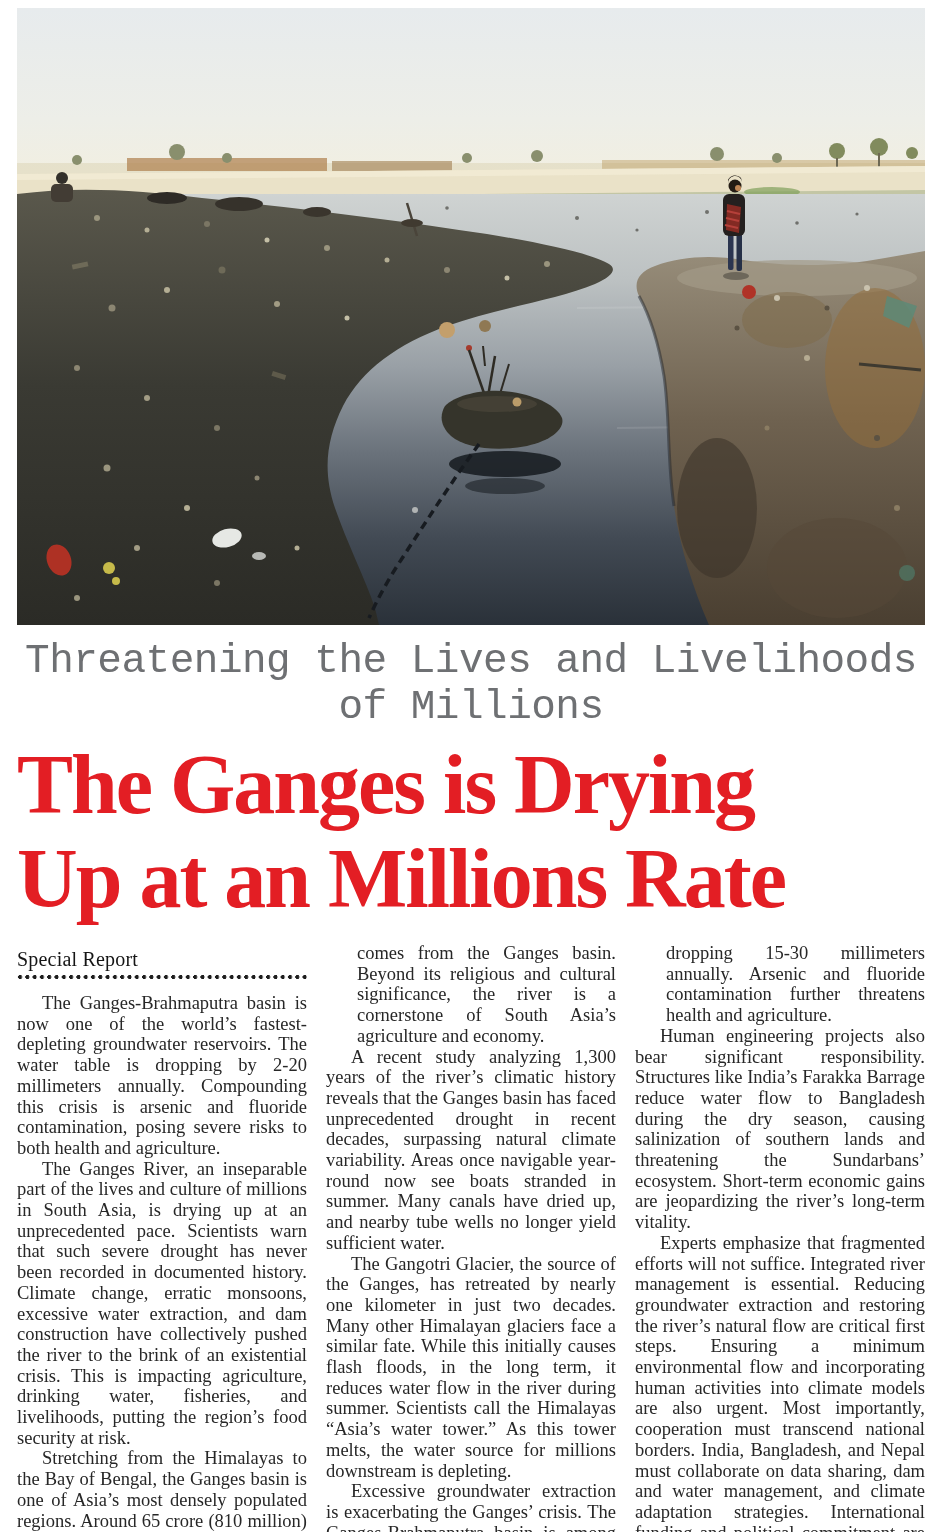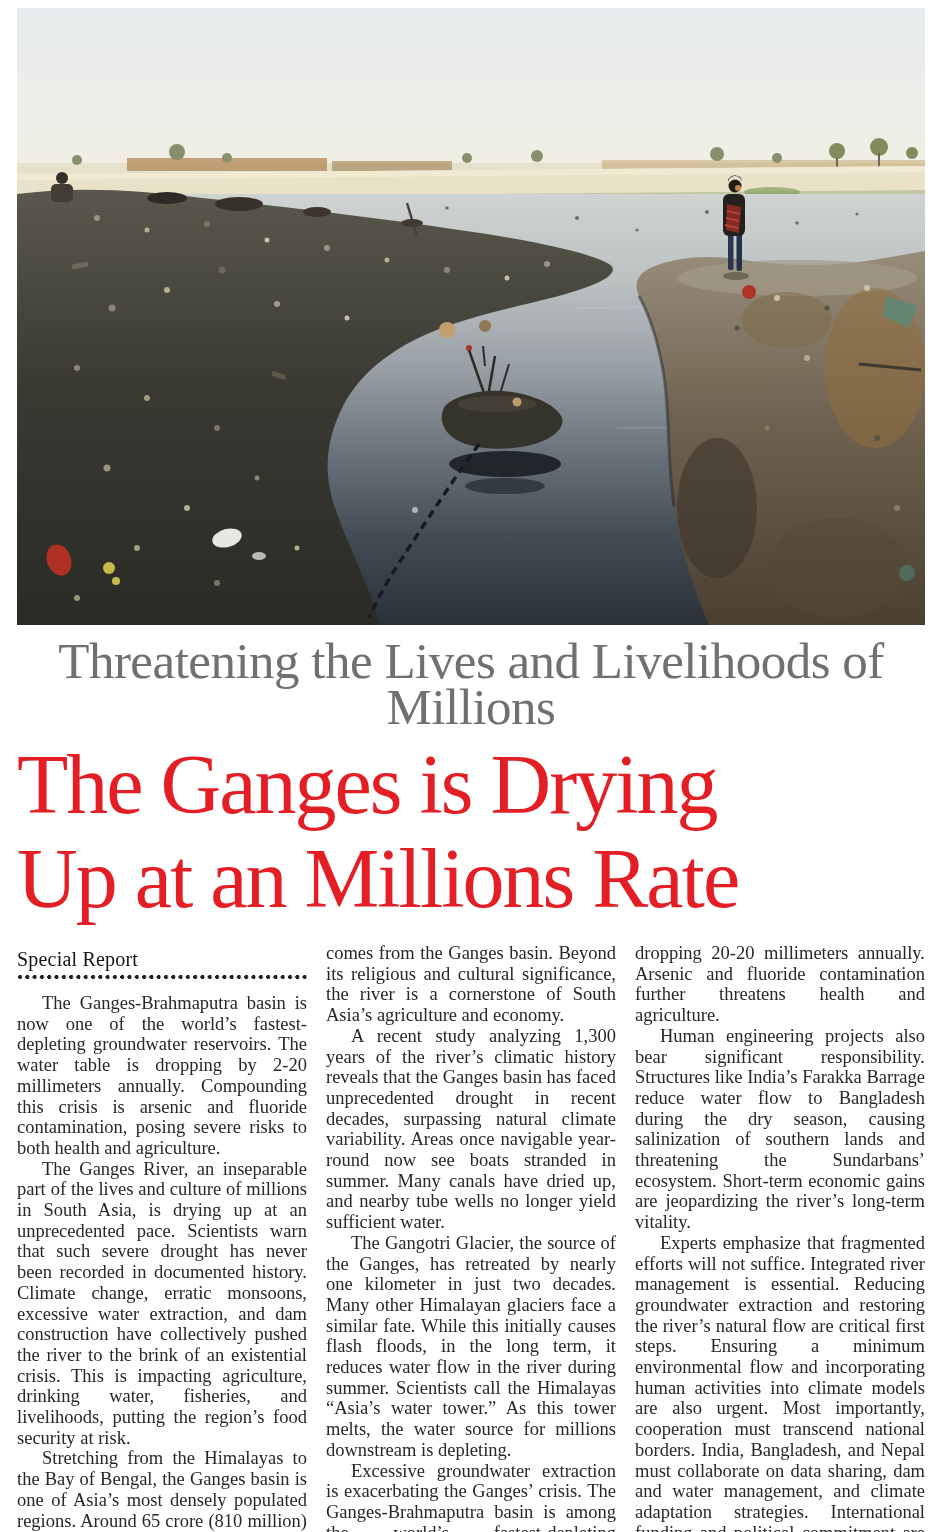--- a/index.html
+++ b/index.html
@@ -10,44 +10,44 @@
   body{
     width:942px;height:1532px;overflow:hidden;
     font-family:"Liberation Serif",serif;color:#272727;
     -webkit-hyphens:auto;hyphens:auto;
   }
   .page{padding:8px 17px 0 17px;}
   .photo-wrap{width:908px;height:617px;overflow:hidden;background:#dfe2e1;}
   .photo-wrap svg{display:block;}
   .subtitle{
     margin:13px 0 0 0;text-align:center;
-    font-size:51px;line-height:46px;letter-spacing:-0.5px;
-    color:var(--subtitle-gray);font-weight:400;
+    font-size:41px;line-height:46px;letter-spacing:-0.5px;
+    color:var(--subtitle-gray);font-weight:400;font-family:Liberation Mono, monospace;
   }
   .headline{
     margin:8px 0 0 0;
-    font-size:84px;line-height:94px;font-weight:normal;
+    font-size:84px;line-height:94px;font-weight:bold;
     letter-spacing:-2px;color:var(--headline-red);
   }
   .columns{display:flex;gap:19px;margin-top:17px;}
   .col{width:290px;flex:0 0 290px;}
   .kicker{
     margin:4px 0 3px 0;font-size:20px;font-weight:normal;color:#151515;
     letter-spacing:0.2px;line-height:24px;
   }
   .dotted-rule{
     height:6px;margin:0 0 13px 0;
     background-image:radial-gradient(circle at 3px 3px,#1e1e1e 1.9px,transparent 2.2px);
     background-size:7.3px 6px;background-repeat:repeat-x;
   }
   .para{
     margin:0;font-size:18.5px;line-height:20.7px;
     text-align:justify;text-indent:25px;color:#272727;
   }
-  .para.cont{text-indent:0;}
+  .para.cont{text-indent:0;margin-left:31px;}
 </style>
 </head>
 <body>
 
 <div class="page">
 
   <div class="photo-wrap">
     <svg width="908" height="617" viewBox="0 0 908 617" xmlns="http://www.w3.org/2000/svg">
       <defs>
         <linearGradient id="sky" x1="0" y1="0" x2="0" y2="1">
@@ -242,20 +242,20 @@
     <div class="col">
       <div>
           <p class="para cont">comes from the Ganges basin. Beyond its religious and cultural significance, the river is a cornerstone of South Asia’s agriculture and economy.</p>
           <p class="para">A recent study analyzing 1,300 years of the river’s climatic history reveals that the Ganges basin has faced unprecedented drought in recent decades, surpassing natural climate variability. Areas once navigable year-round now see boats stranded in summer. Many canals have dried up, and nearby tube wells no longer yield sufficient water.</p>
           <p class="para">The Gangotri Glacier, the source of the Ganges, has retreated by nearly one kilometer in just two decades. Many other Himalayan glaciers face a similar fate. While this initially causes flash floods, in the long term, it reduces water flow in the river during summer. Scientists call the Himalayas “Asia’s water tower.” As this tower melts, the water source for millions downstream is depleting.</p>
           <p class="para">Excessive groundwater extraction is exacerbating the Ganges’ crisis. The Ganges-Brahmaputra basin is among the world’s fastest-depleting groundwater reservoirs, with water levels</p>
         </div>
     </div>
     <div class="col">
       <div>
-          <p class="para cont">dropping 20-20 millimeters annually. Arsenic and fluoride contamination further threatens health and agriculture.</p>
+          <p class="para cont">dropping 15-30 millimeters annually. Arsenic and fluoride contamination further threatens health and agriculture.</p>
           <p class="para">Human engineering projects also bear significant responsibility. Structures like India’s Farakka Barrage reduce water flow to Bangladesh during the dry season, causing salinization of southern lands and threatening the Sundarbans’ ecosystem. Short-term economic gains are jeopardizing the river’s long-term vitality.</p>
           <p class="para">Experts emphasize that fragmented efforts will not suffice. Integrated river management is essential. Reducing groundwater extraction and restoring the river’s natural flow are critical first steps. Ensuring a minimum environmental flow and incorporating human activities into climate models are also urgent. Most importantly, cooperation must transcend national borders. India, Bangladesh, and Nepal must collaborate on data sharing, dam and water management, and climate adaptation strategies. International funding and political commitment are vital—because the Ganges is not just a river; it is South Asia’s lifeline.</p>
         </div>
     </div>
   </div>
 
 </div>
 
 </body></html>

